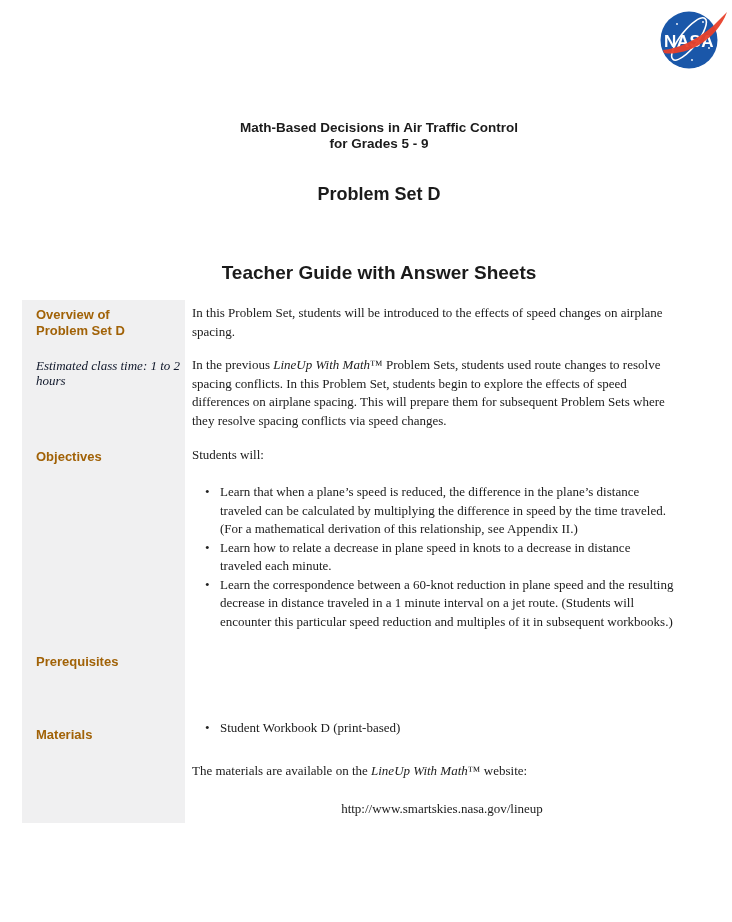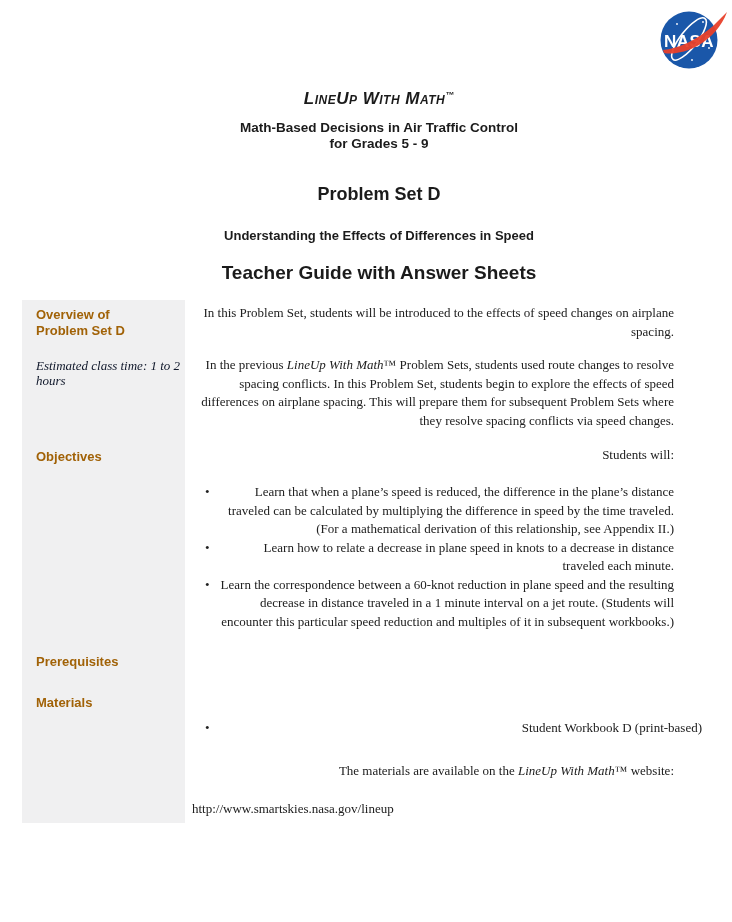--- a/index.html
+++ b/index.html
@@ -32,32 +32,32 @@
   
   .sidebar-bg{position:absolute;left:22px;top:300px;width:163px;height:523px;background:var(--sidebar-bg);}
   .side-label{position:absolute;left:36px;width:120px;
               font-family:"Liberation Sans", sans-serif;font-weight:bold;
               font-size:13px;line-height:15.5px;color:#a16207;}
   .lbl-overview{top:307px;width:105px;}
   .lbl-classtime{top:358px;width:150px;font-family:"Liberation Serif", serif;
                  font-weight:normal;font-style:italic;font-size:13px;line-height:15px;color:#0f172a;}
   .lbl-objectives{top:449px;}
   .lbl-prerequisites{top:654px;}
-  .lbl-materials{top:695px;}
+  .lbl-materials{top:727px;}
   
   .body-block{position:absolute;left:192px;width:482px;
-              font-size:13px;line-height:18.5px;text-align:right;}
+              font-size:13px;line-height:18.5px;text-align:left;}
   .p-overview-1{top:304px;}
   .p-overview-2{top:356px;}
   .p-students{top:446px;}
   .bullet-list{top:483px;}
   .p-prereq{top:652px;}
   .mat-bullet{top:719px;}
   .p-materials{top:762px;}
-  .p-url{top:800px;width:500px;text-align:left;}
+  .p-url{top:800px;width:500px;text-align:center;}
   .p-url span{cursor:pointer;}
   .bullet-item{position:relative;padding-left:28px;}
   .bullet-dot{position:absolute;left:13px;top:0;}
   .mat-bullet .bullet-dot{left:13px;}
   i{font-style:italic;}
 </style>
 </head>
 <body>
 
 <div class="page">
@@ -69,27 +69,23 @@
         <circle cx="44" cy="14" r="0.9"></circle>
       <circle cx="50" cy="40" r="0.9"></circle>
         <circle cx="14" cy="44" r="0.9"></circle>
       <circle cx="33" cy="52" r="0.9"></circle>
     </g>
     <ellipse cx="30" cy="31" rx="26" ry="8.5" transform="rotate(-52 30 31)" fill="none" stroke="#ffffff" stroke-width="1.6"></ellipse>
     <text x="30" y="39" text-anchor="middle" fill="#ffffff" font-family="Liberation Sans, sans-serif" font-weight="bold" font-size="17" letter-spacing="0.5">NASA</text>
     <path d="M4 42 C 18 41, 38 32, 54 18 L 68 4 C 63 18, 52 30, 40 37 C 28 44, 13 47, 5 45 Z" style="fill:var(--nasa-red)" opacity="0.95"></path>
   </svg>
 
-  <div class="h-center doc-title">
-    <span>LineUp With Math</span><sup>™</sup>
-  </div>
   <div class="h-center doc-sub1">Math-Based Decisions in Air Traffic Control</div>
   <div class="h-center doc-sub2">for Grades 5 - 9</div>
   <div class="h-center problem-set">Problem Set D</div>
-  <div class="h-center topic">Understanding the Effects of Differences in Speed</div>
   <div class="h-center doc-type">Teacher Guide with Answer Sheets</div>
 
   <div class="sidebar-bg"></div>
   <div class="side-label lbl-overview">Overview of Problem Set D</div>
   <div class="side-label lbl-classtime">Estimated class time: 1 to 2 hours</div>
   <div class="side-label lbl-objectives">Objectives</div>
   <div class="side-label lbl-prerequisites">Prerequisites</div>
   <div class="side-label lbl-materials">Materials</div>
 
   <div class="body-block p-overview-1">In this Problem Set, students will be introduced to the effects of speed changes on airplane spacing.</div>

